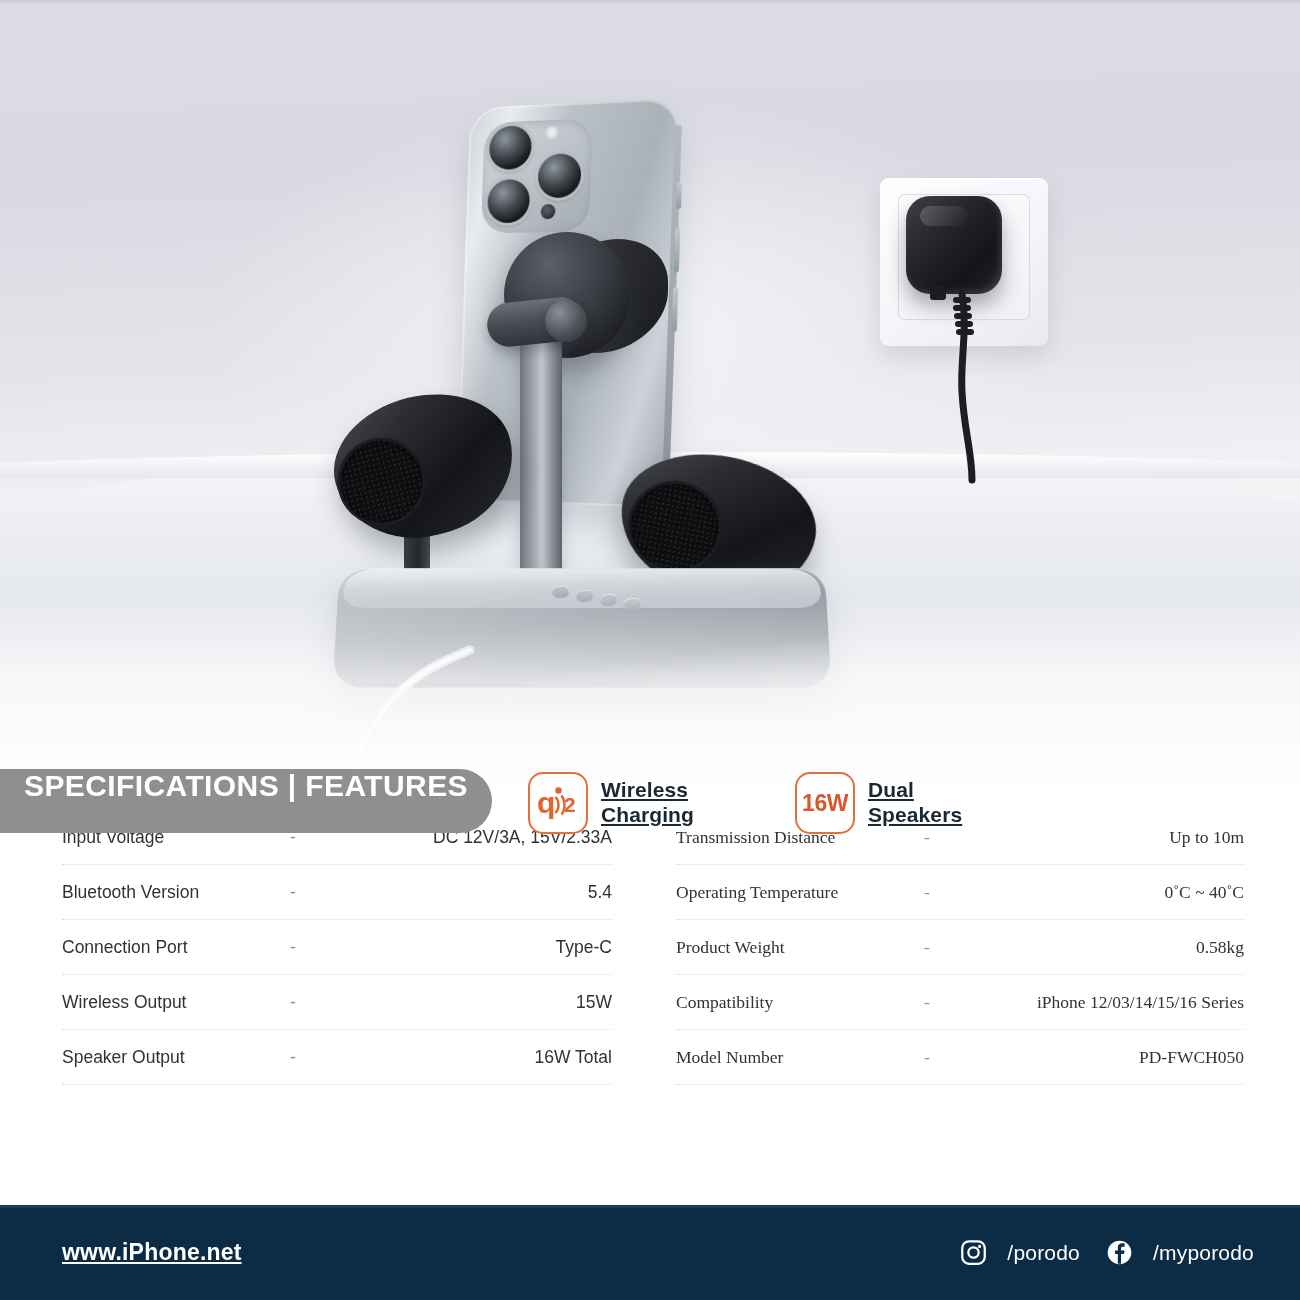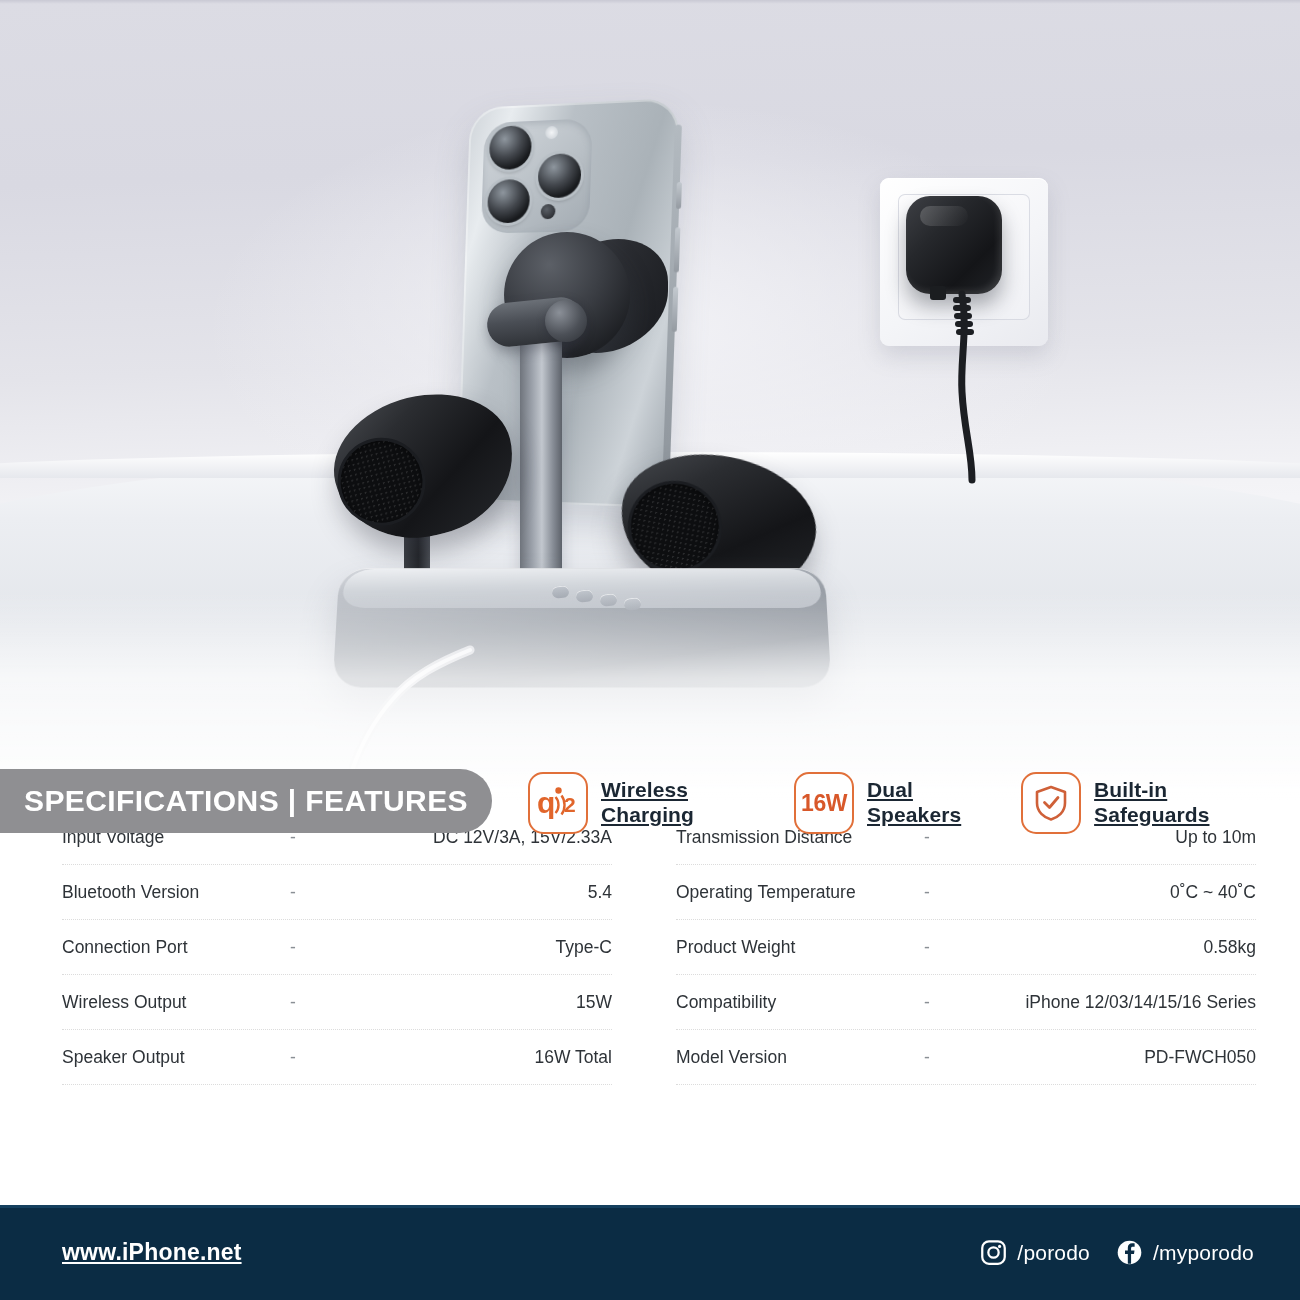--- a/index.html
+++ b/index.html
@@ -201,21 +201,21 @@
   .stem-left  { left:404px; top:526px; }
   .stem-right { left:706px; top:570px; }
 
   .usb-cable { position:absolute; left:0; top:0; width:1300px; height:800px; pointer-events:none; }
 
   
   .spec-banner {
     position:absolute; left:0; top:769px; width:492px; height:64px;
     background:#8f8f92;
     border-radius:0 32px 32px 0;
-    display:flex; align-items:center; justify-content:center;
+    display:flex; justify-content:center;
     z-index:6;
   }
   .spec-banner-text {
     color:#ffffff; font-size:30px; font-weight:bold;
     letter-spacing:.4px; white-space:nowrap;
     font-family:"Liberation Sans", sans-serif;
   }
 
   .badges {
     position:absolute; left:528px; top:760px; width:772px; height:86px;
@@ -240,21 +240,21 @@
     color:#d8582a; font-size:23px; font-weight:bold;
     letter-spacing:-.5px;
   }
 
   
   .spec-tables {
     position:absolute; left:0; top:810px; width:1300px; height:290px;
     display:flex; z-index:5;
   }
   .spec-col { width:650px; padding:0 38px 0 62px; }
-  .spec-col.right { padding-left:26px; padding-right:44px; }
+  .spec-col.right { padding-left:26px; padding-right:56px;font-family:Liberation Serif, serif; }
   .spec-row {
     display:flex; align-items:center;
     height:55px;
     border-bottom:1px dotted #dcdcdc;
     font-size:17.5px; color:#2e3338;
   }
   .spec-row:last-child { border-bottom:1px dotted #dcdcdc; }
   .spec-key  { width:228px; flex:0 0 228px; }
   .spec-col.right .spec-key { width:248px; flex:0 0 248px; }
   .spec-dash { width:42px; flex:0 0 42px; color:#8a8f95; }
@@ -271,21 +271,21 @@
     background:#15405e;
   }
   .footer-site {
     margin-left:62px; color:#ffffff; font-size:23px; font-weight:bold;
     letter-spacing:.2px;
   }
   .footer-social {
     margin-left:auto; margin-right:46px;
     display:flex; align-items:center; gap:26px;
   }
-  .social-item { display:flex; align-items:center; gap:10px; }
+  .social-item { display:flex; align-items:center; gap:20px; }
   .social-handle { color:#ffffff; font-size:21px; letter-spacing:.2px; }
   .social-icon { width:27px; height:27px; flex:0 0 27px; display:block; }
 </style>
 </head>
 <body>
 
 <div class="hero">
   <div class="hero-topline"></div>
   <div class="table-surface"></div>
   <div class="table-edge"></div>
@@ -380,32 +380,20 @@
   <div class="badge b-16w">
     <div class="badge-icon">
       <span class="w16">16W</span>
     </div>
     <div class="badge-label">
       <span>Dual</span>
       <span>Speakers</span>
     </div>
   </div>
 
-  <div class="badge b-shield">
-    <div class="badge-icon">
-      <svg width="34" height="38" viewBox="0 0 34 38">
-        <path d="M17 3 L31 8 V19 C31 28 24 33.5 17 35.5 C10 33.5 3 28 3 19 V8 Z" stroke="#cf6038" stroke-width="2.6" fill="none" stroke-linejoin="round"></path>
-        <path d="M10.5 18.5 L15.5 23.5 L24 13.5" stroke="#cf6038" stroke-width="2.8" fill="none" stroke-linecap="round" stroke-linejoin="round"></path>
-      </svg>
-    </div>
-    <div class="badge-label">
-      <span>Built-in</span>
-      <span>Safeguards</span>
-    </div>
-  </div>
 
 </div>
 
 <div class="spec-tables">
 
   <div class="spec-col left">
     <div class="spec-row">
       <div class="spec-key">Input Voltage</div>
       <div class="spec-dash">-</div>
       <div class="spec-val">DC 12V/3A, 15V/2.33A</div>
@@ -447,21 +435,21 @@
       <div class="spec-key">Product Weight</div>
       <div class="spec-dash">-</div>
       <div class="spec-val">0.58kg</div>
     </div>
     <div class="spec-row">
       <div class="spec-key">Compatibility</div>
       <div class="spec-dash">-</div>
       <div class="spec-val">iPhone 12/03/14/15/16 Series</div>
     </div>
     <div class="spec-row">
-      <div class="spec-key">Model Version</div>
+      <div class="spec-key">Model Number</div>
       <div class="spec-dash">-</div>
       <div class="spec-val">PD-FWCH050</div>
     </div>
   </div>
 
 </div>
 
 <div class="footer">
   <div class="footer-top-rule"></div>
 

